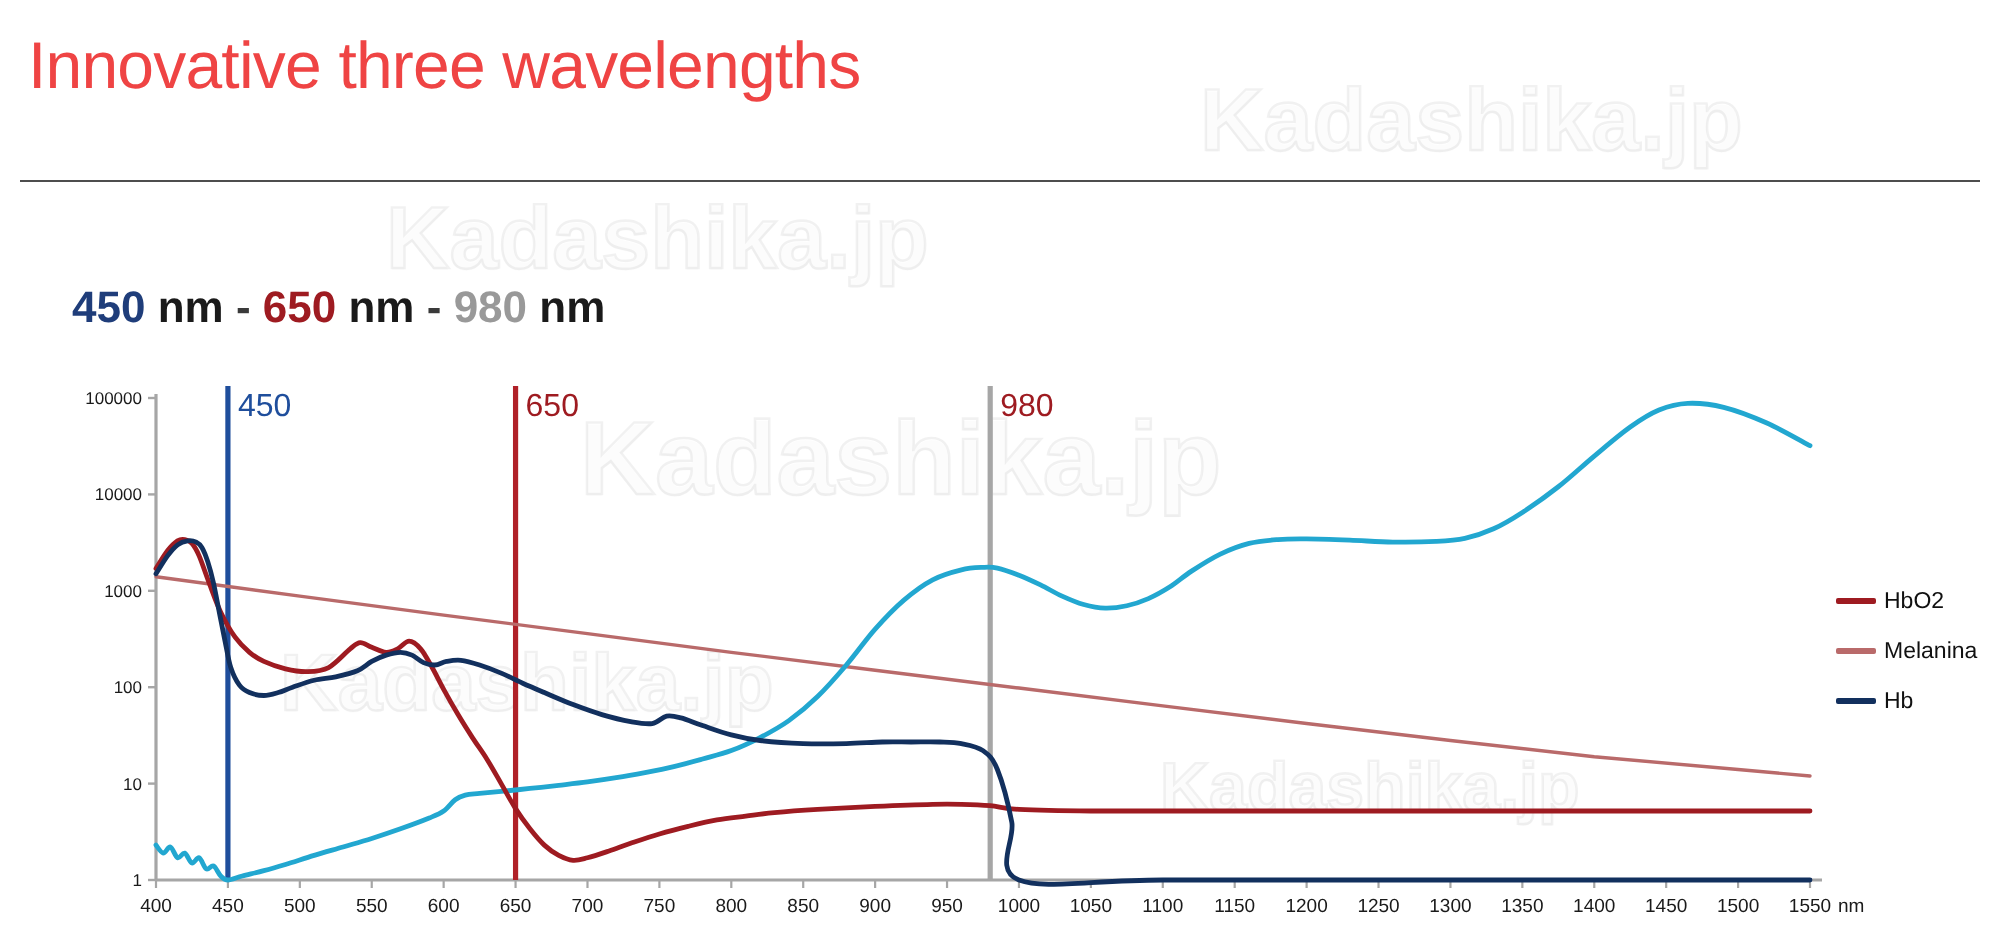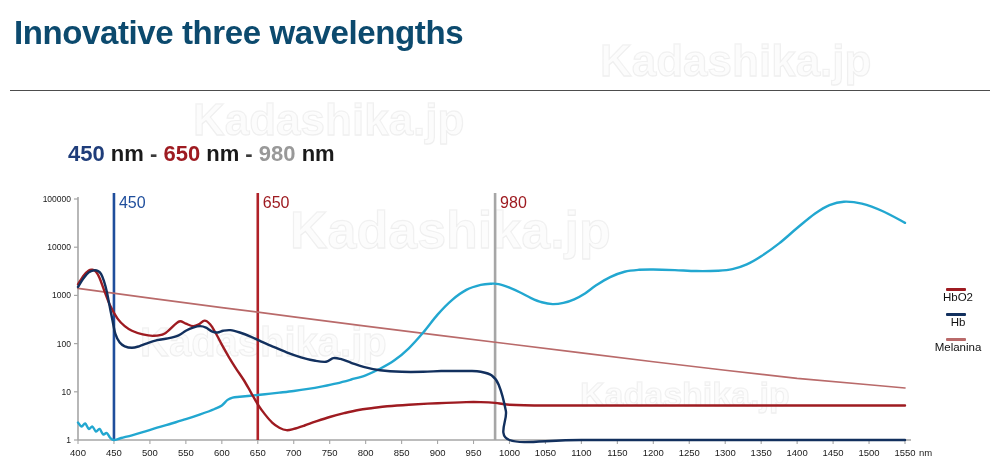--- a/index.html
+++ b/index.html
@@ -4,31 +4,31 @@
 <style>
   html,body{margin:0;padding:0;}
   body{
     width:1000px;height:475px;background:#ffffff;
     font-family:"Liberation Sans", sans-serif;
     overflow:hidden;position:relative;
   }
   
   #slide-title{
     position:absolute;left:14px;top:14px;
-    font-size:33px;font-weight:bold;color:#0c4a6e;
+    font-size:33px;font-weight:normal;color:#ef4444;
     letter-spacing:-0.4px;white-space:nowrap;
   }
   #title-rule{
     position:absolute;left:10px;top:90px;width:980px;height:1px;
     background:#4d4d4d;
   }
   
   #wavelength-subtitle{
     position:absolute;left:36px;top:141px;
-    font-size:22px;font-weight:bold;color:#1a1a1a;white-space:nowrap;margin-left:32px;
+    font-size:22px;font-weight:bold;color:#1a1a1a;white-space:nowrap;
   }
   #wavelength-subtitle .w450{color:#1f3d7a;}
   #wavelength-subtitle .w650{color:#9e1b21;}
   #wavelength-subtitle .w980{color:#999999;}
   #wavelength-subtitle .sep{color:#3a3a3a;}
   
   #chart-area{position:absolute;left:0;top:185px;width:1000px;height:290px;}
   #plot-svg{position:absolute;left:0;top:0;}
   .axis-tick-label{
     font-family:"Liberation Sans", sans-serif;
@@ -37,21 +37,21 @@
   .ylab{font-size:8.5px;}
   .marker-label{
     font-family:"Liberation Sans", sans-serif;
     font-size:16px;font-weight:normal;
   }
   
   #chart-legend{
     position:absolute;left:918px;top:288px;width:80px;
   }
   .legend-item{
-    display:flex;align-items:center;height:25px;flex-direction:column;
+    display:flex;align-items:center;height:25px;
   }
   .legend-swatch{
     width:20px;height:3px;margin-right:4px;flex:none;border-radius:1px;
   }
   .legend-label{
     font-size:11.5px;color:#111;white-space:nowrap;font-weight:500;
   }
   
   .watermark{
     position:absolute;
@@ -174,20 +174,20 @@
       </g>
   </svg>
 </div>
 
 <div id="chart-legend">
     <div class="legend-item">
       <span class="legend-swatch" style="background: rgb(158, 27, 33);"></span>
       <span class="legend-label">HbO2</span>
     </div>
     <div class="legend-item">
+      <span class="legend-swatch" style="background: rgb(185, 106, 106);"></span>
+      <span class="legend-label">Melanina</span>
+    </div>
+    <div class="legend-item">
       <span class="legend-swatch" style="background: rgb(18, 48, 94);"></span>
       <span class="legend-label">Hb</span>
-    </div>
-    <div class="legend-item">
-      <span class="legend-swatch" style="background: rgb(185, 106, 106);"></span>
-      <span class="legend-label">Melanina</span>
     </div>
   </div>
 
 </body></html>

